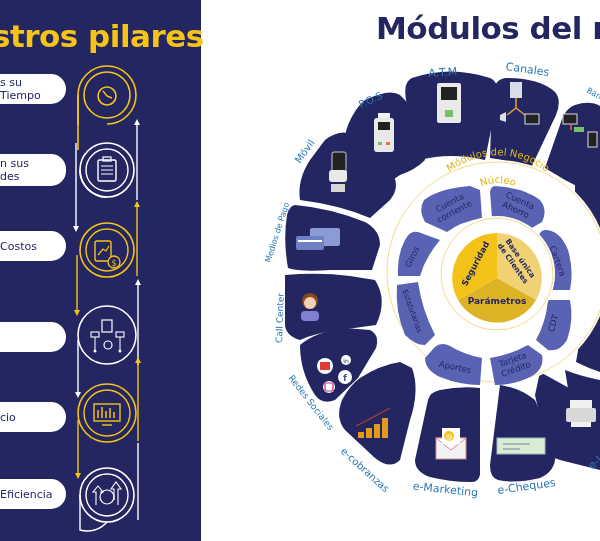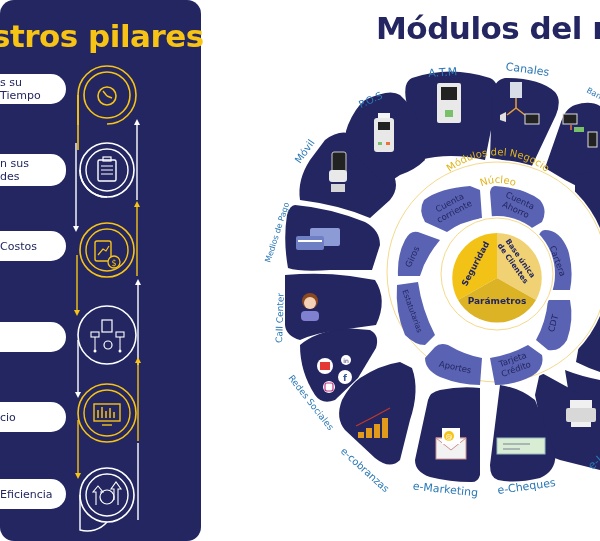--- a/index.html
+++ b/index.html
@@ -3,21 +3,20 @@
 <meta charset="utf-8">
 <style>
   * { box-sizing: border-box; margin: 0; padding: 0; }
   html, body { width: 600px; height: 541px; overflow: hidden; background: #ffffff; }
   body { position: relative; font-family: "Liberation Sans", sans-serif; }
 
   
   .left-panel {
     position: absolute; left: 0; top: 0; width: 201px; height: 541px;
     background: #232660;
-    border-radius: 14px;
   }
   .left-title {
     position: absolute; left: -8px; top: 18px; white-space: nowrap;
     font-family: "DejaVu Sans", sans-serif; font-weight: bold; font-size: 31px;
     color: #f7c416; letter-spacing: -0.5px;
   }
   .pill {
     position: absolute; left: -20px; width: 86px; height: 30px;
     background: #ffffff; border-radius: 0 15px 15px 0;
     display: flex; align-items: center; justify-content: flex-end;

